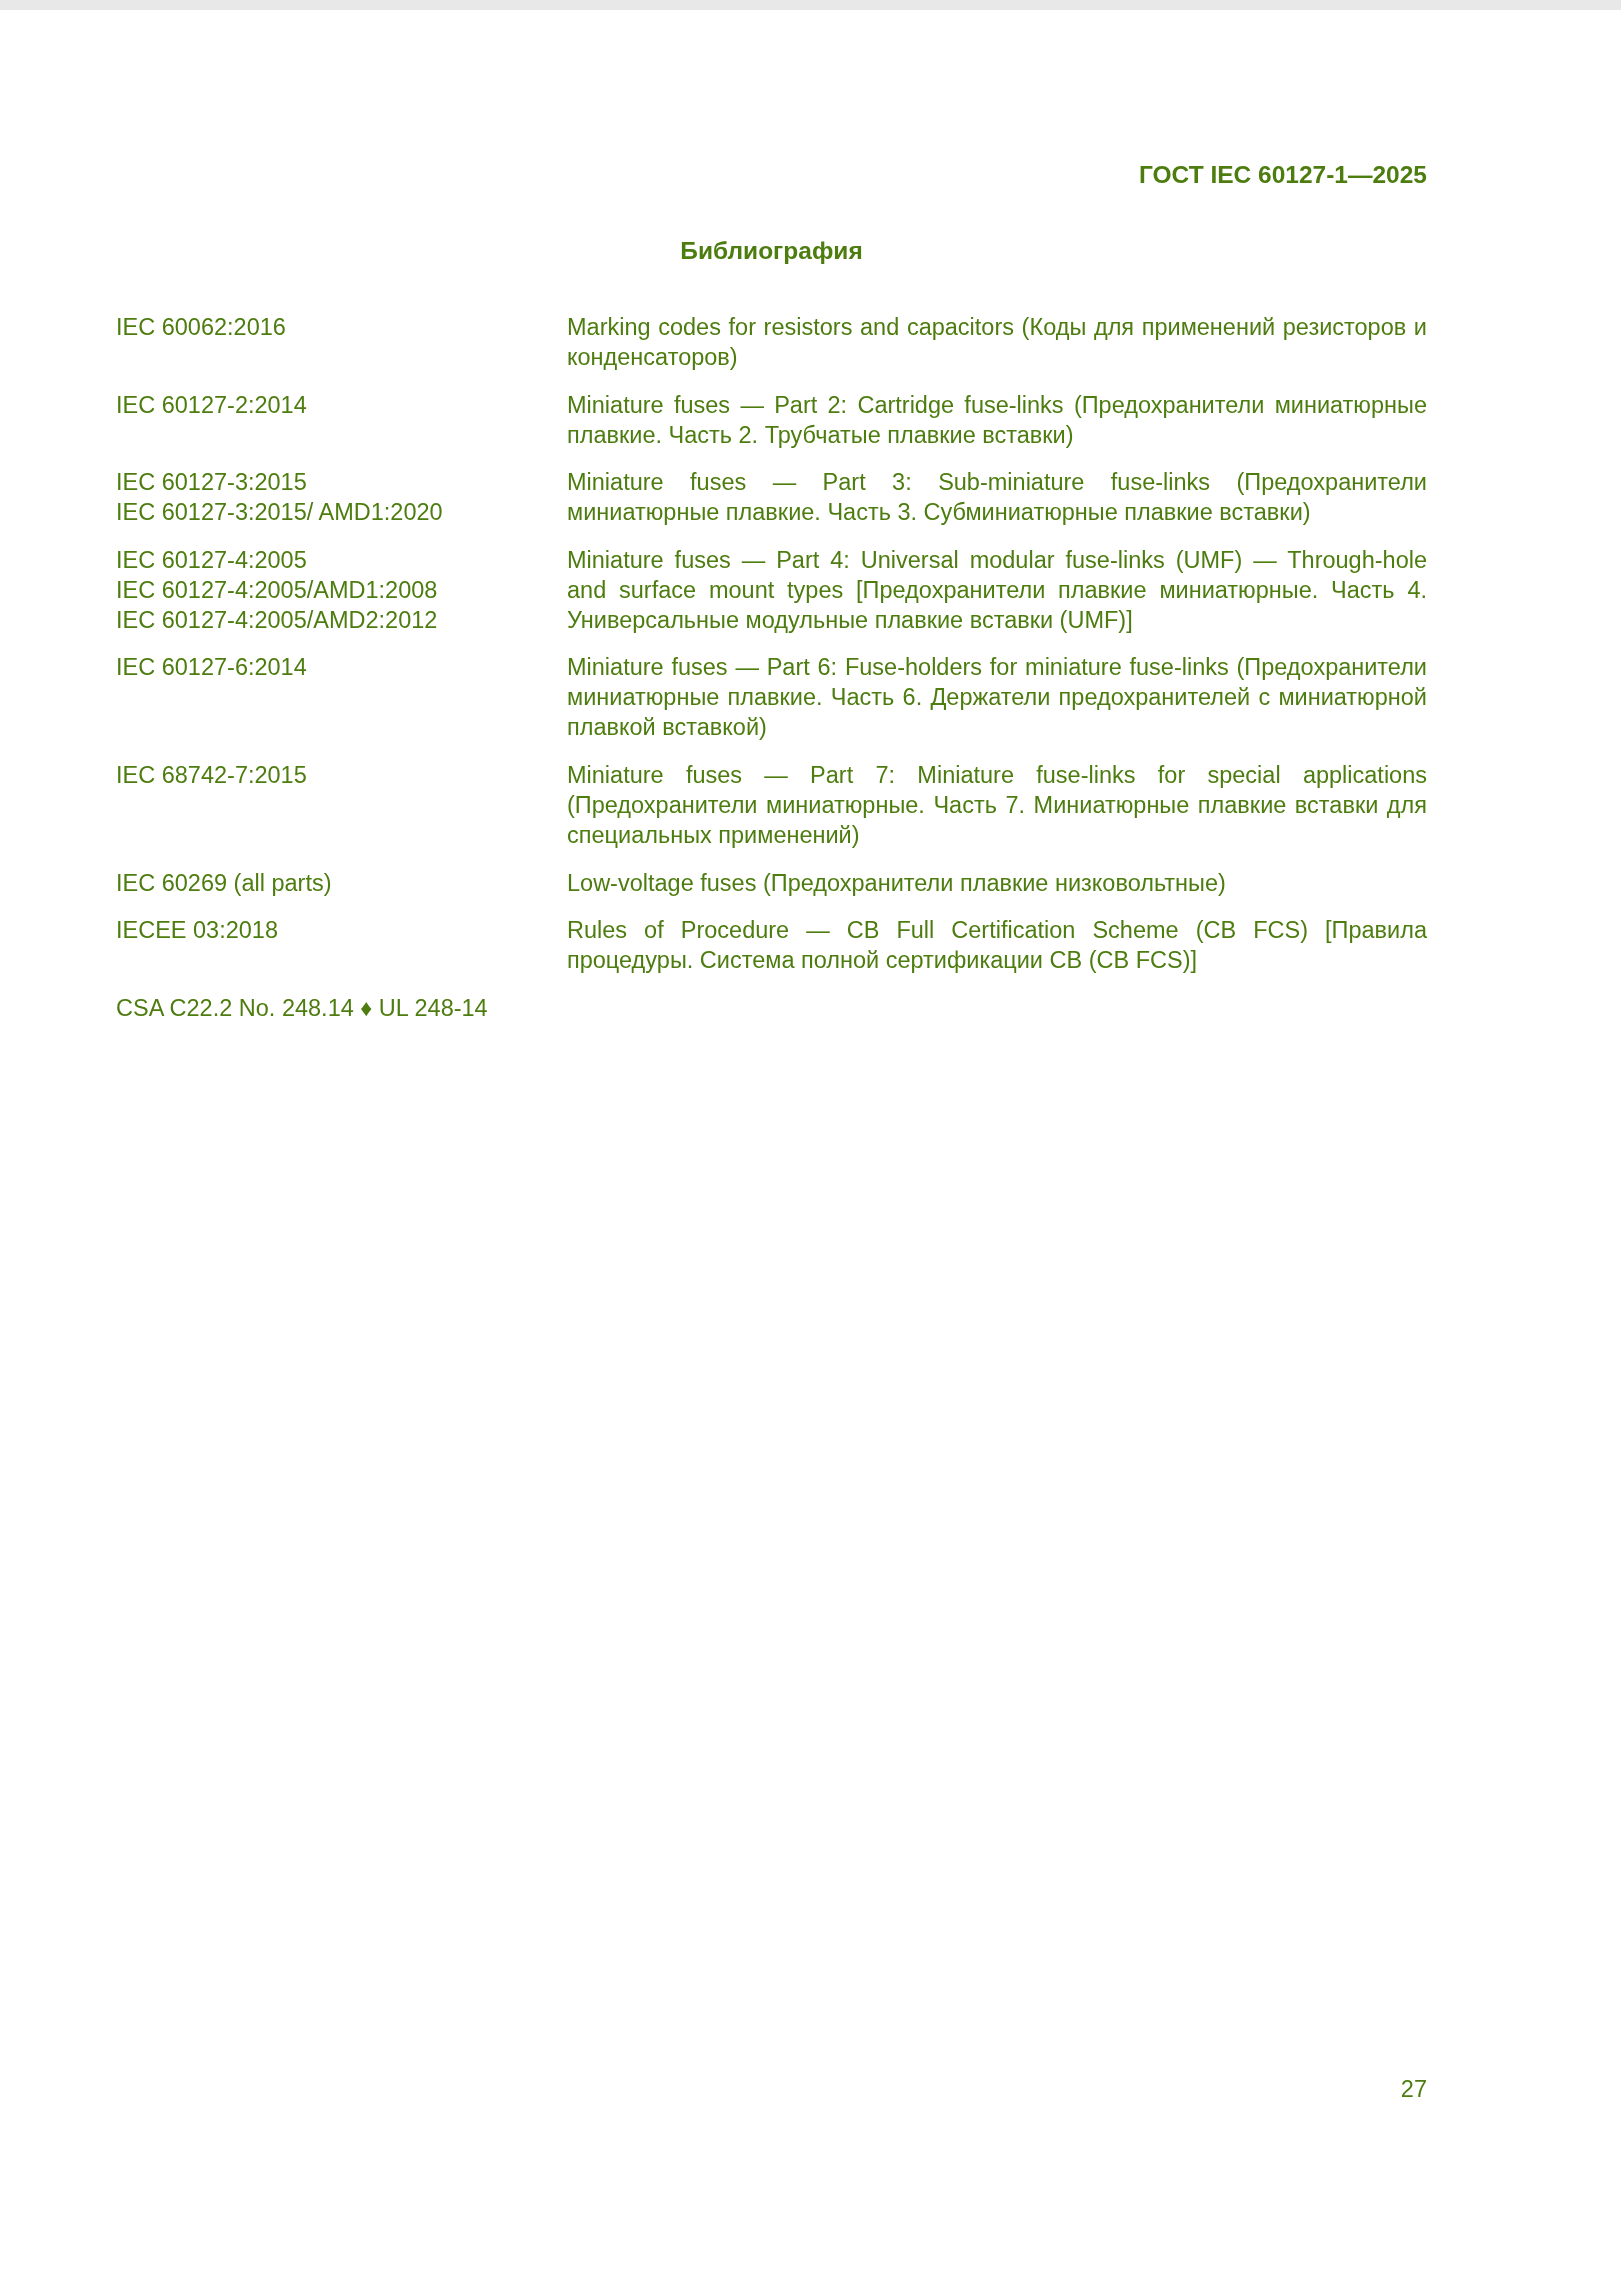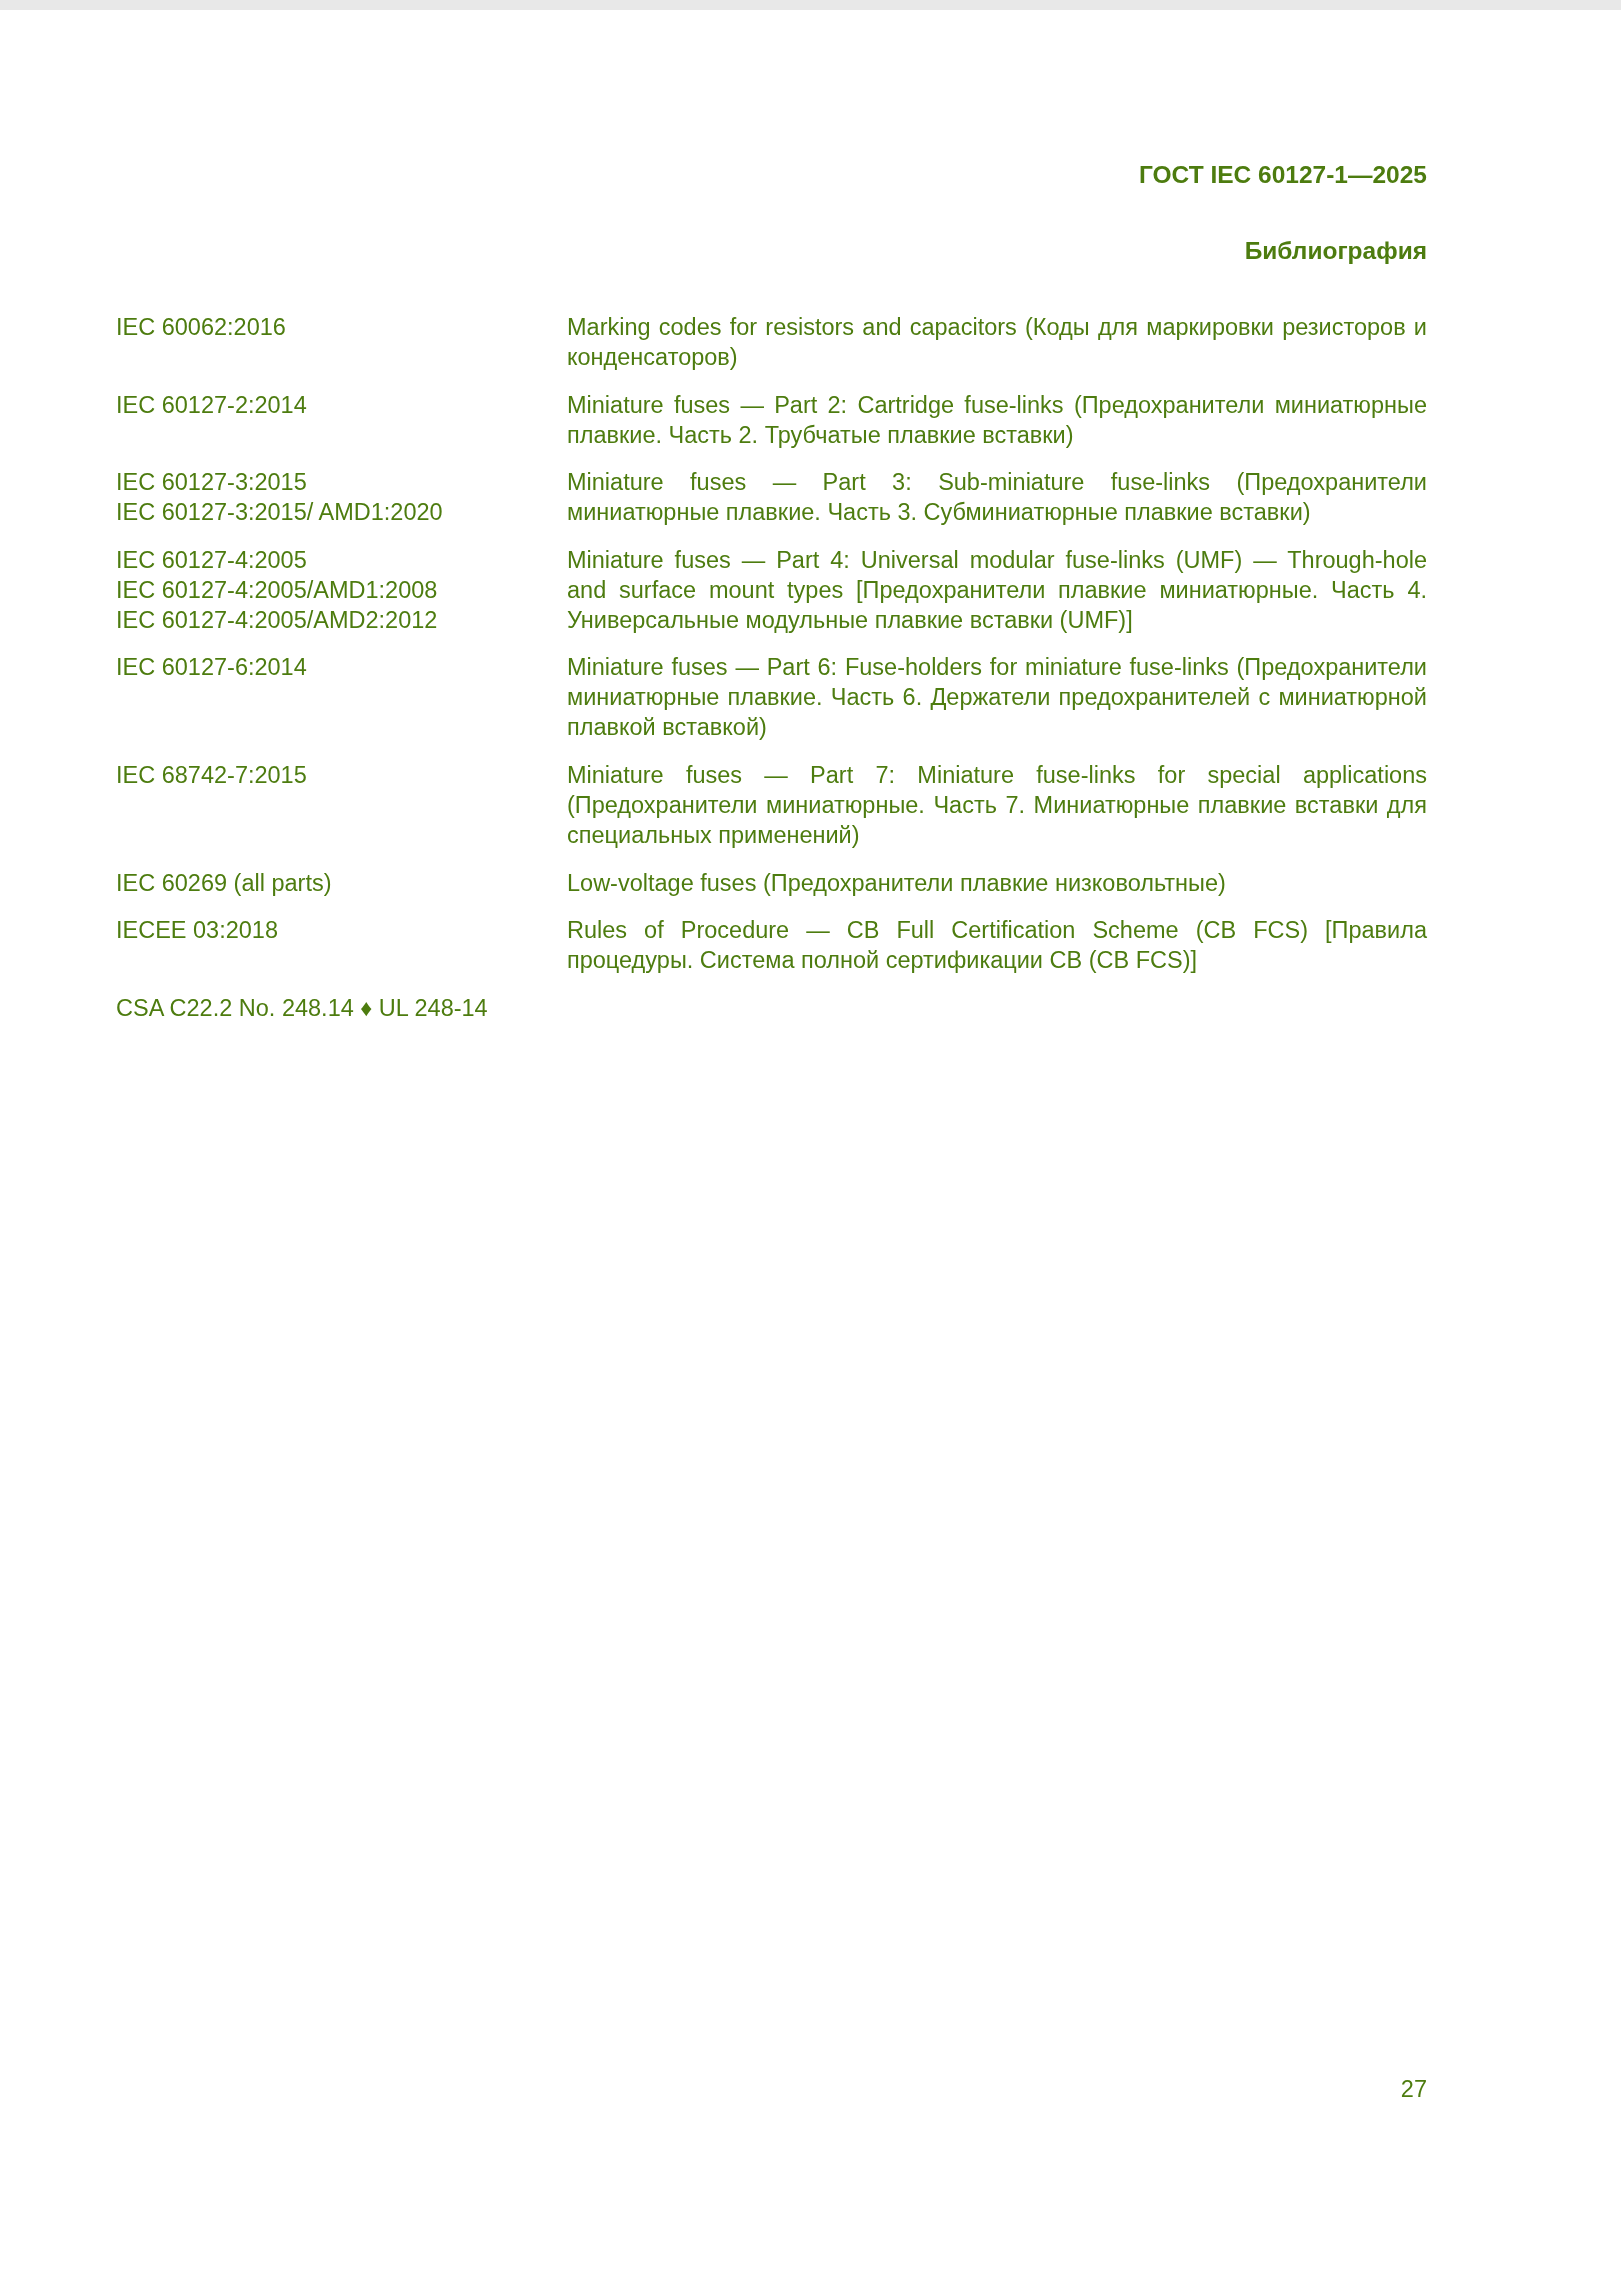--- a/index.html
+++ b/index.html
@@ -22,21 +22,21 @@
     width: 1311px;
     text-align: right;
     font-weight: bold;
     font-size: 24.5px;
   }
   .doc-title {
     position: absolute;
     top: 226px;
     left: 116px;
     width: 1311px;
-    text-align: right;
+    text-align: center;
     font-weight: bold;
     font-size: 24.5px;
   }
   .bibliography {
     position: absolute;
     top: 302px;
     left: 116px;
     width: 1311px;
   }
   .entry {
@@ -65,21 +65,21 @@
 
 <div class="page">
 
   <div class="doc-header">ГОСТ IEC 60127-1—2025</div>
 
   <div class="doc-title">Библиография</div>
 
   <div class="bibliography">
     <div class="entry">
       <div class="entry-ref">IEC 60062:2016</div>
-      <div class="entry-desc">Marking codes for resistors and capacitors (Коды для маркировки резисторов и конденсаторов)</div>
+      <div class="entry-desc">Marking codes for resistors and capacitors (Коды для применений резисторов и конденсаторов)</div>
     </div>
     <div class="entry">
       <div class="entry-ref">IEC 60127-2:2014</div>
       <div class="entry-desc">Miniature fuses — Part 2: Cartridge fuse-links (Предохранители миниатюрные плавкие. Часть 2. Трубчатые плавкие вставки)</div>
     </div>
     <div class="entry">
       <div class="entry-ref">IEC 60127-3:2015
 IEC 60127-3:2015/ AMD1:2020</div>
       <div class="entry-desc">Miniature fuses — Part 3: Sub-miniature fuse-links (Предохранители миниатюрные плавкие. Часть 3. Субминиатюрные плавкие вставки)</div>
     </div>

